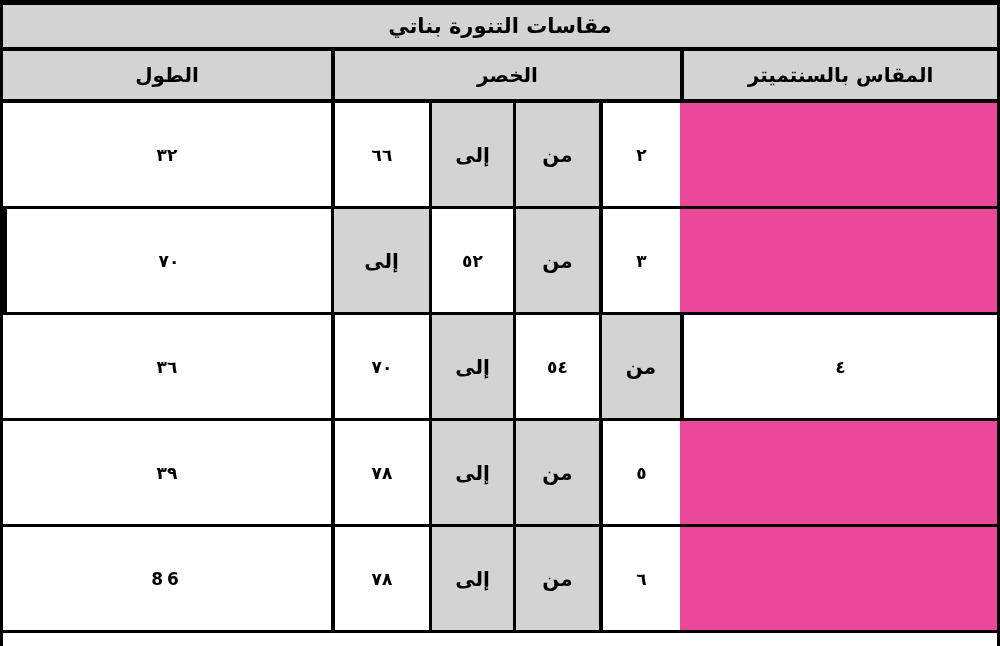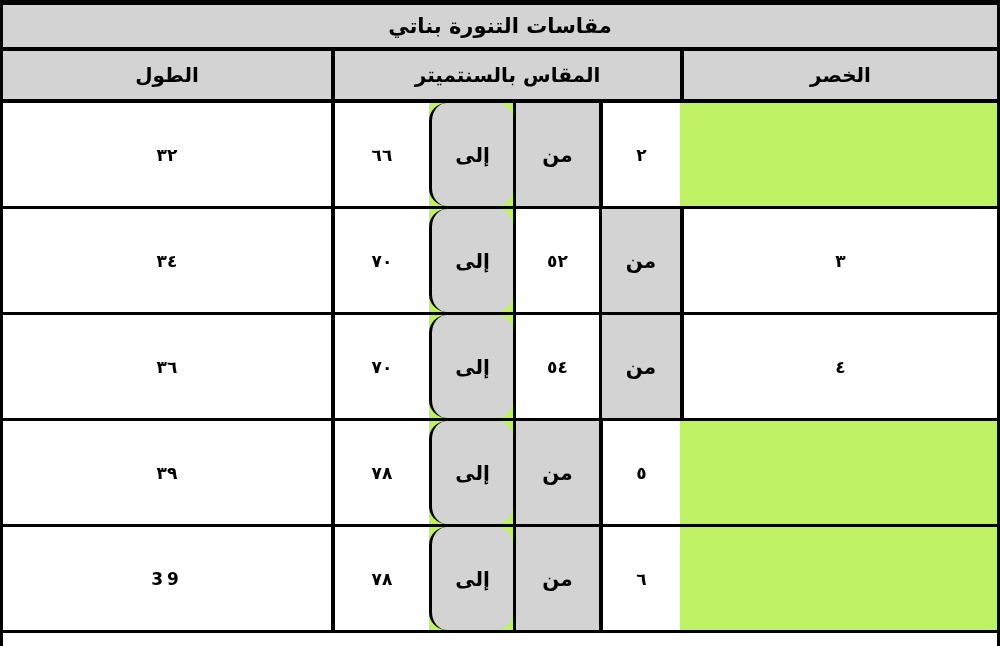--- a/index.html
+++ b/index.html
@@ -49,21 +49,21 @@
     color: #000;
     direction: rtl;
   }
   .header-cell.waist { border-left: 4px solid #000; }
   .header-cell.size  { border-left: 4px solid #000; }
   .data-row {
     height: 106px;
     border-bottom: 3px solid #000;
     display: grid;
     grid-template-columns: 328px 98px 84px 86px 81px 1fr;
-    background: #bef264;
+    background: #ec4899;
   }
   .cell {
     display: flex;
     align-items: center;
     justify-content: center;
     font-weight: bold;
     color: #000;
     background: #ffffff;
   }
   .cell.num {
@@ -71,50 +71,49 @@
     letter-spacing: 4px;
     direction: ltr;
   }
   .cell.shaded {
     background: #d3d3d3;
     font-size: 20px;
     direction: rtl;
     letter-spacing: 0;
   }
   .cell.waist-to   { border-left: 4px solid #000; }
-  .cell.to-label   { border-left: 3px solid #000; border-radius: 18px; }
+  .cell.to-label   { border-left: 3px solid #000; }
   .cell.waist-from { border-left: 3px solid #000; }
   .cell.from-label { border-left: 3px solid #000; }
   .cell.size-val   { border-left: 4px solid #000; }
 </style>
 </head>
 <body>
 
 <div class="size-table">
 
   <div class="title-row">
     <span class="title-text">مقاسات التنورة بناتي</span>
   </div>
 
   <div class="header-row">
     <div class="header-cell length">الطول</div>
+    <div class="header-cell waist">الخصر</div>
     <div class="header-cell size">المقاس بالسنتميتر</div>
-    <div class="header-cell waist">الخصر</div>
   </div>
 
   <div class="data-row">
     <div class="cell num length-val">٣٢</div>
     <div class="cell num waist-to">٦٦</div>
     <div class="cell shaded to-label">إلى</div>
     <div class="cell shaded from-label">من</div>
     <div class="cell num size-val">٢</div>
   </div>
 
   <div class="data-row">
-    <div class="cell num length-val">٣٤</div>
     <div class="cell num waist-to">٧٠</div>
     <div class="cell shaded to-label">إلى</div>
     <div class="cell num waist-from">٥٢</div>
     <div class="cell shaded from-label">من</div>
     <div class="cell num size-val">٣</div>
   </div>
 
   <div class="data-row">
     <div class="cell num length-val">٣٦</div>
     <div class="cell num waist-to">٧٠</div>
@@ -126,20 +125,20 @@
 
   <div class="data-row">
     <div class="cell num length-val">٣٩</div>
     <div class="cell num waist-to">٧٨</div>
     <div class="cell shaded to-label">إلى</div>
     <div class="cell shaded from-label">من</div>
     <div class="cell num size-val">٥</div>
   </div>
 
   <div class="data-row">
-    <div class="cell num length-val">39</div>
+    <div class="cell num length-val">86</div>
     <div class="cell num waist-to">٧٨</div>
     <div class="cell shaded to-label">إلى</div>
     <div class="cell shaded from-label">من</div>
     <div class="cell num size-val">٦</div>
   </div>
 
 </div>
 
 </body></html>

